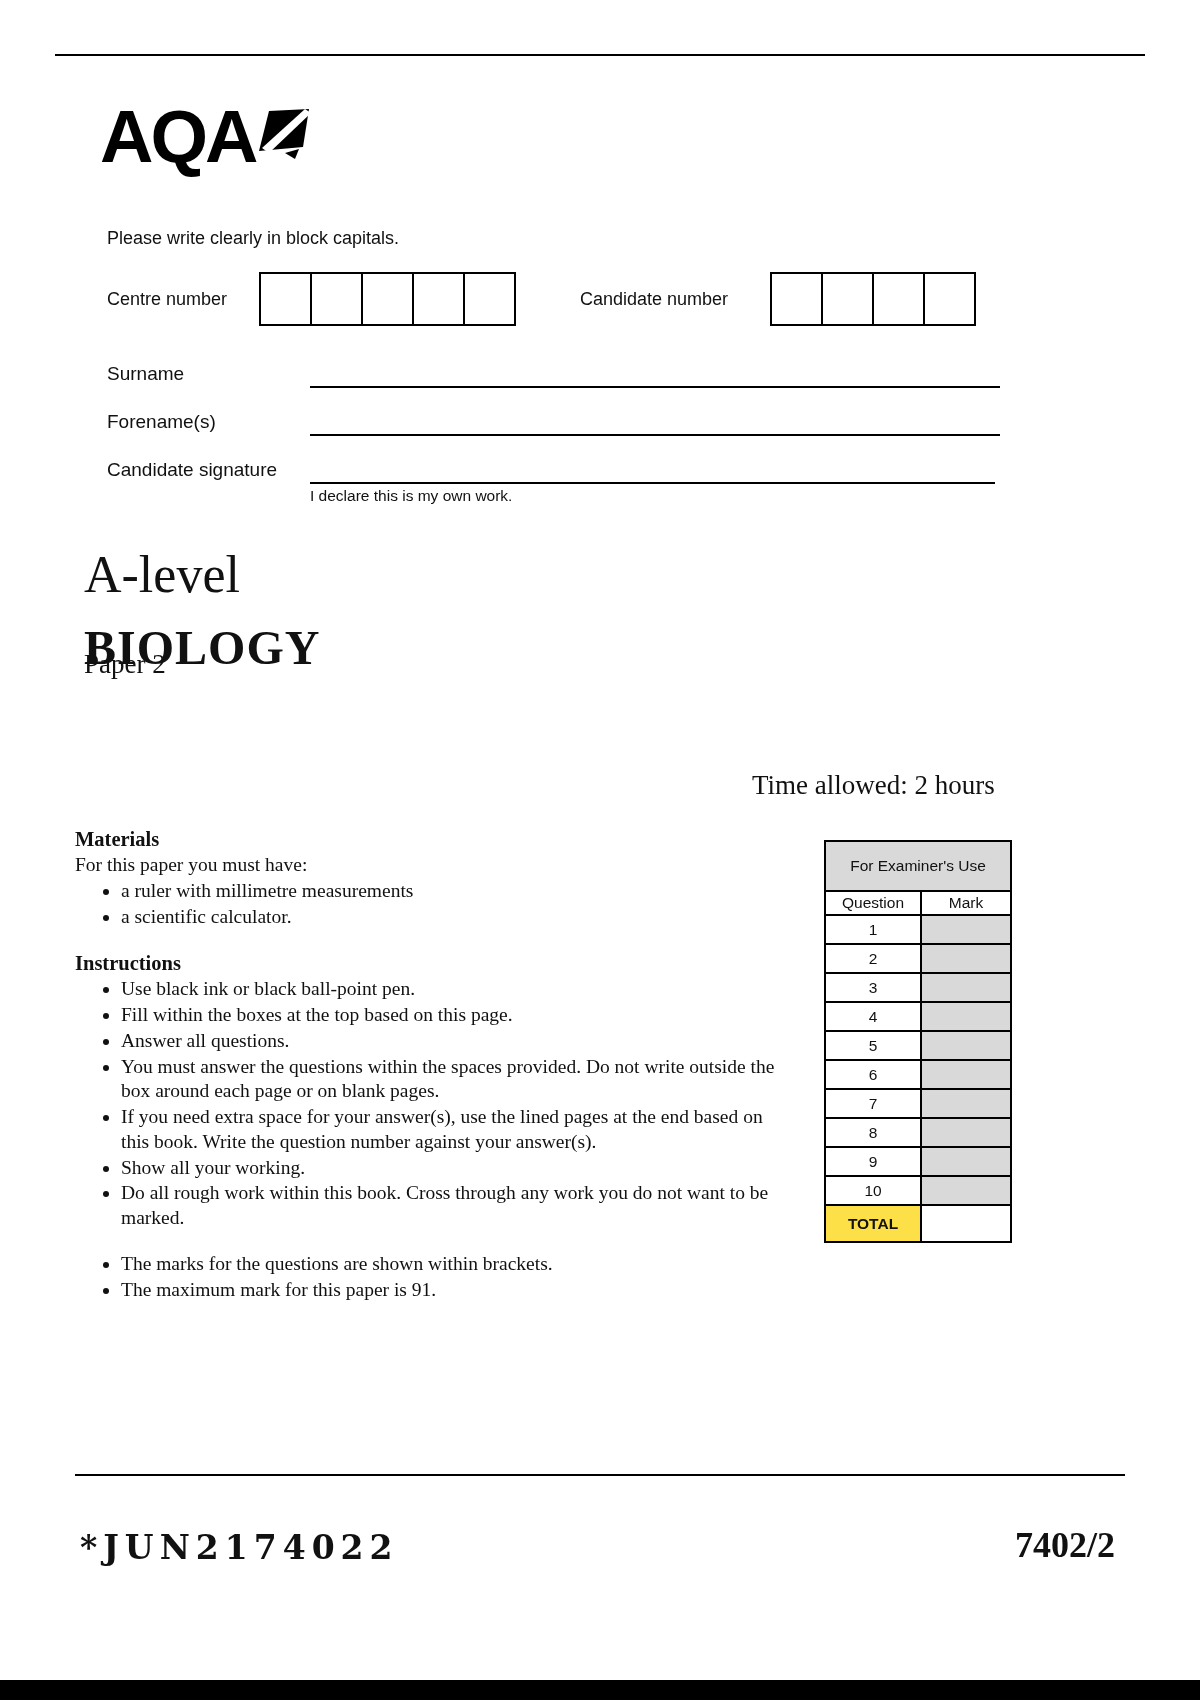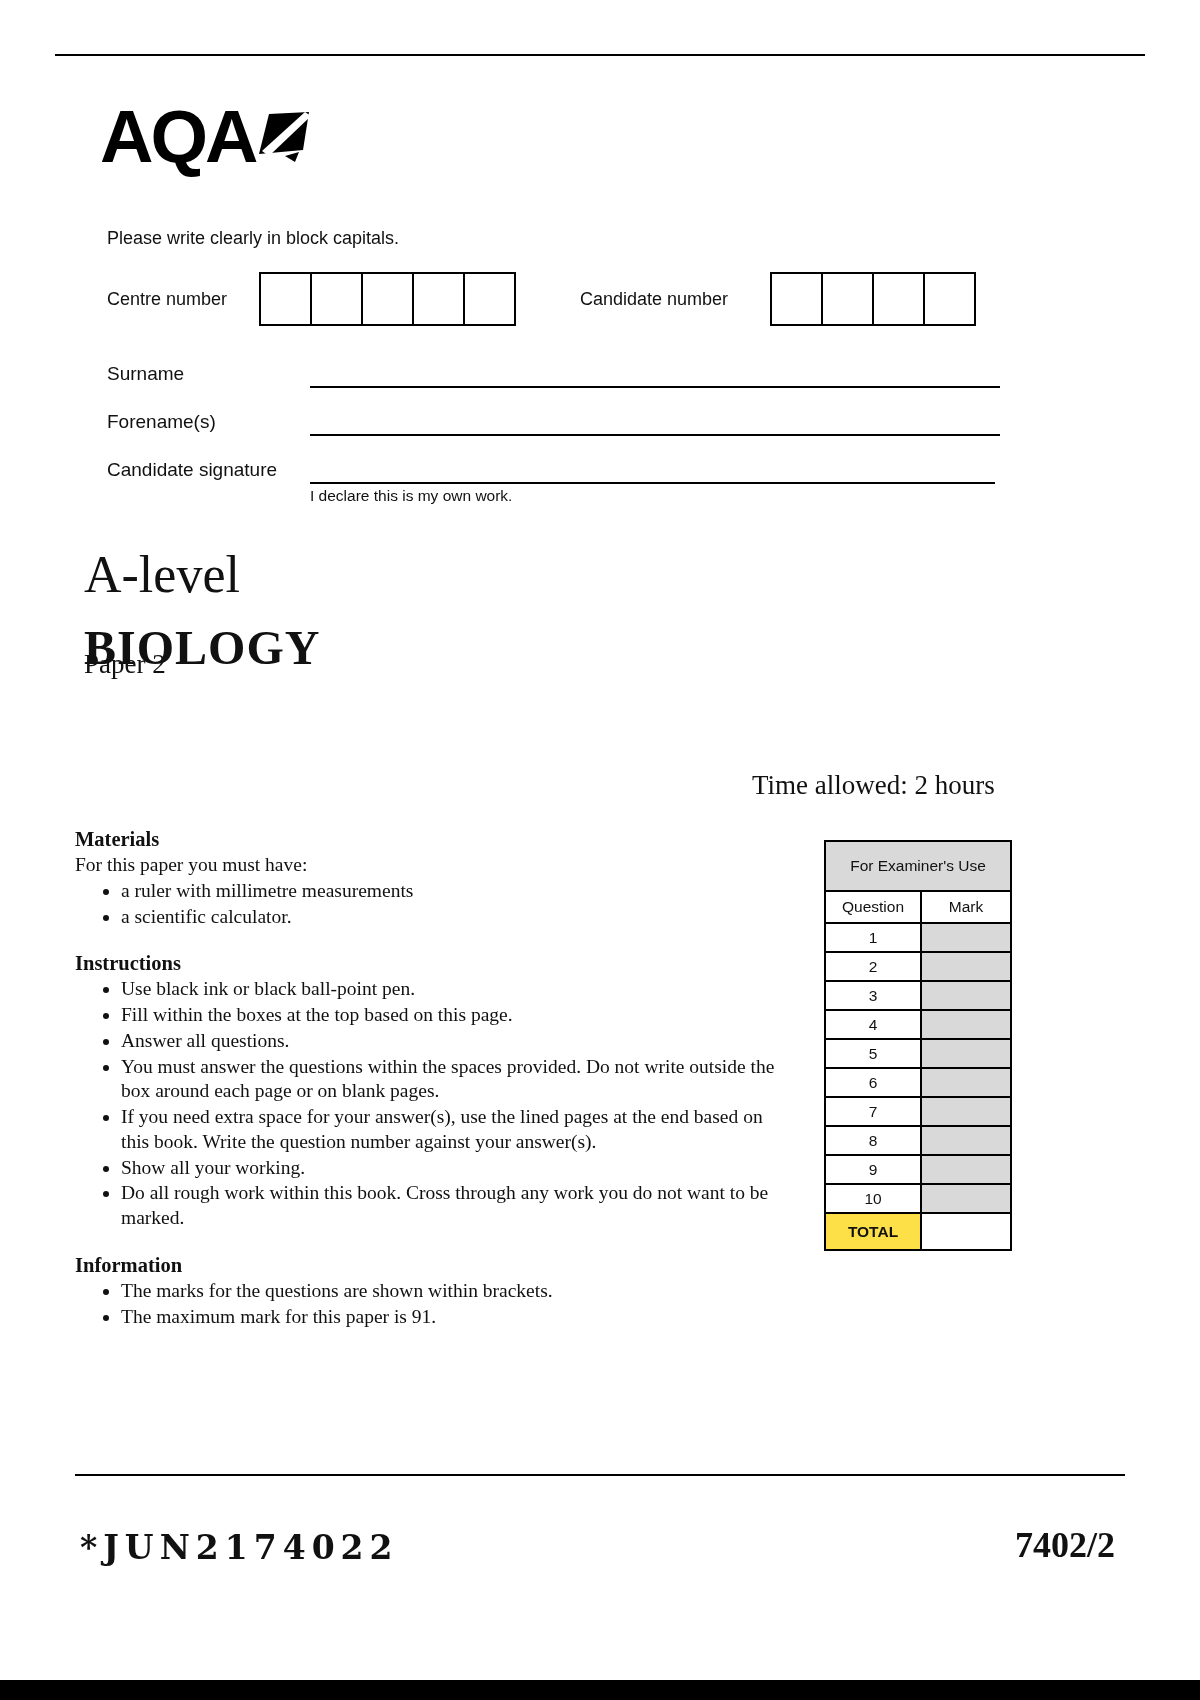--- a/index.html
+++ b/index.html
@@ -5,21 +5,21 @@
   * { margin:0; padding:0; box-sizing:border-box; }
   html,body { background:#ffffff; }
   .page {
     position:relative; width:1200px; height:1700px; margin:0 auto;
     background:#ffffff; color:#111;
     font-family:"Liberation Serif", serif; overflow:hidden;
   }
   .rule-top { position:absolute; left:55px; top:54px; width:1090px; border-top:2px solid #000; }
 
   
-  .logo { position:absolute; left:100px; top:100px; display:flex; align-items:flex-end;
+  .logo { position:absolute; left:100px; top:100px; display:flex; align-items:center;
           font-family:"Liberation Sans", sans-serif; font-weight:bold; font-size:74px;
           letter-spacing:-3px; color:#000; line-height:1; }
   .logo-mark { margin-left:4px; margin-top:-6px; }
 
   .block-capitals { position:absolute; left:107px; top:228px; font-family:"Liberation Sans", sans-serif; font-size:18px; }
 
   .num-row { position:absolute; top:272px; left:0; width:100%; height:56px; font-family:"Liberation Sans", sans-serif; font-size:18px; }
   .centre-label { position:absolute; left:107px; top:17px; }
   .cand-label   { position:absolute; left:580px; top:17px; }
   .boxes { position:absolute; top:0; display:flex; }
@@ -42,21 +42,21 @@
   .main-col .sec { margin-top:21px; }
   .main-col ul { list-style:disc; padding-left:46px; margin-top:1px; }
   .main-col li { margin:1px 0; }
   .b { font-weight:normal; }
 
   
   .exam-table { position:absolute; left:824px; top:840px; border-collapse:collapse;
                 font-family:"Liberation Sans", sans-serif; font-size:15.5px; text-align:center; }
   .exam-table td, .exam-table th { border:2px solid #000; font-weight:normal; }
   .exam-table .t-title { width:186px; height:50px; background:#d9d9d9; font-size:15.5px; }
-  .exam-table .h-cell { height:32px; background:#ffffff; }
+  .exam-table .h-cell { height:24px; background:#ffffff; }
   .exam-table .q-cell { width:96px; height:29px; background:#ffffff; }
   .exam-table .m-cell { width:90px; height:29px; background:#d9d9d9; }
   .exam-table .total-label { height:37px; background:#fde047; font-weight:bold; }
   .exam-table .total-mark  { background:#ffffff; }
 
   .rule-bottom { position:absolute; left:75px; top:1474px; width:1050px; border-top:2px solid #000; }
   .barcode { position:absolute; left:80px; top:1528px; font-family:"DejaVu Serif", serif;
              font-weight:bold; font-size:33px; letter-spacing:6px; }
   .paper-code { position:absolute; left:1015px; top:1524px; font-size:36px; font-weight:bold; }
   .bottom-bar { position:absolute; left:0; bottom:0; width:100%; height:20px; background:#000; }
@@ -133,21 +133,20 @@
         <li>Fill within  the boxes at the top based on this page.</li>
         <li><span>Answer </span><span class="b">all</span><span> questions.</span></li>
         <li>You must answer the questions within the spaces provided. Do not write outside the box around each page or on blank pages.</li>
         <li>If you need extra space for your answer(s), use the lined pages at the end based on this book. Write the question number against your answer(s).</li>
         <li>Show all your working.</li>
         <li>Do all rough work within this book. Cross through any work you do not want to be marked.</li>
       </ul>
     </div>
 
     <div class="sec">
-      <h3>Information</h3>
       <ul>
         <li>The marks for the questions are shown within  brackets.</li>
         <li>The maximum mark for this paper is 91.</li>
       </ul>
     </div>
 
   </div>
 
   <table class="exam-table">
     <tbody>

